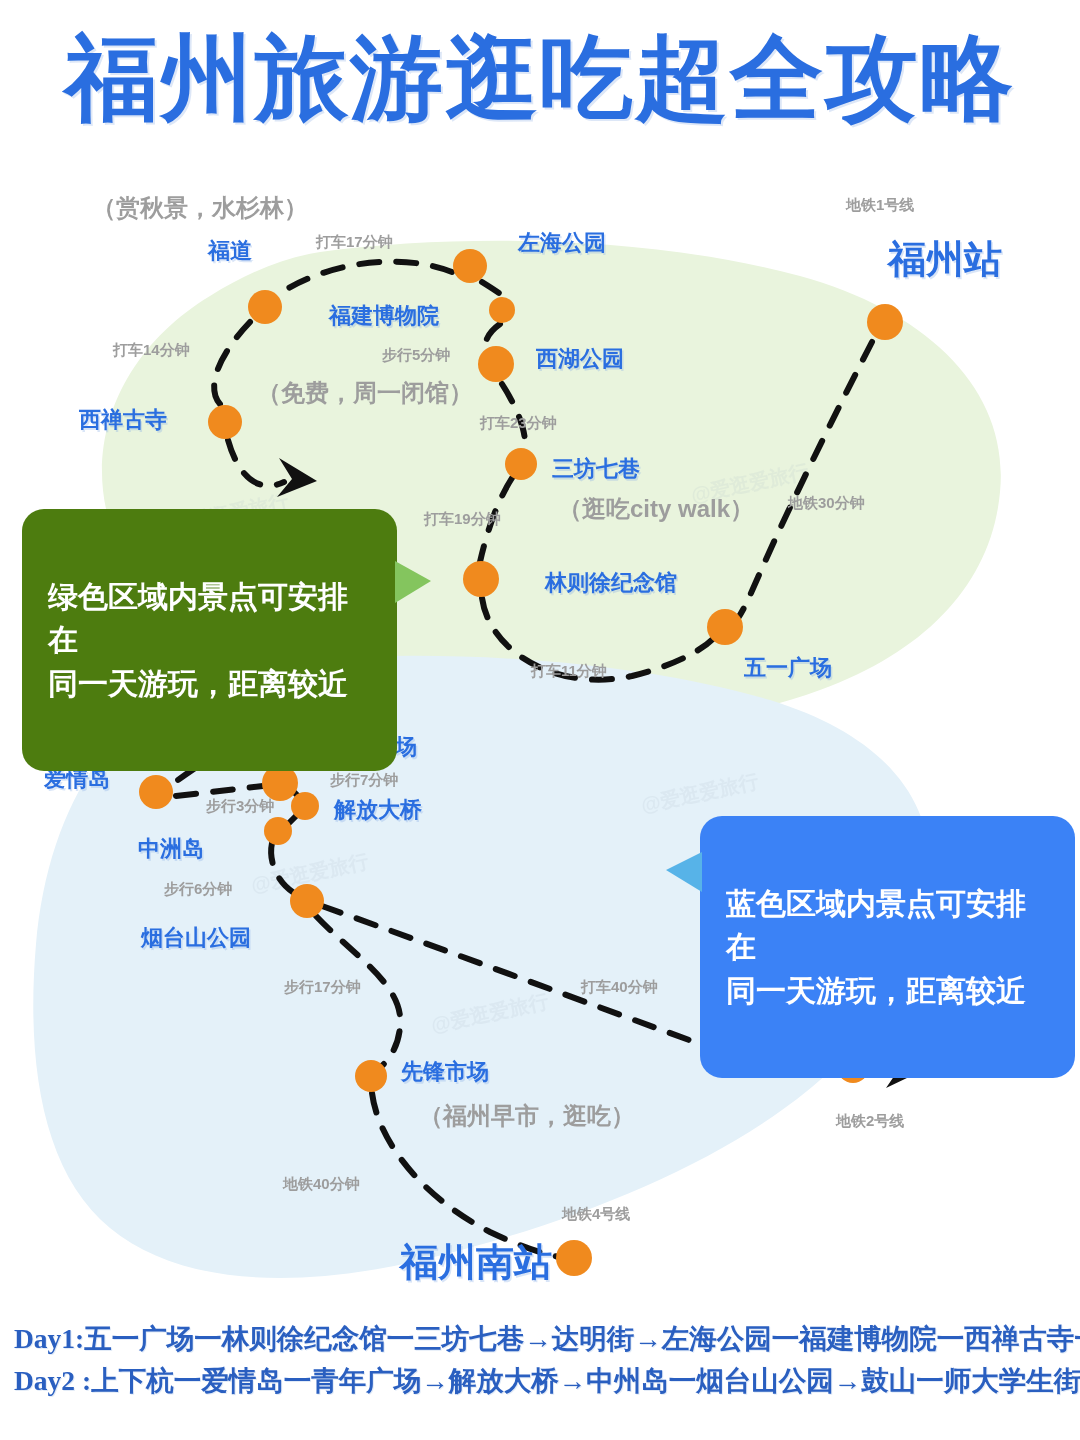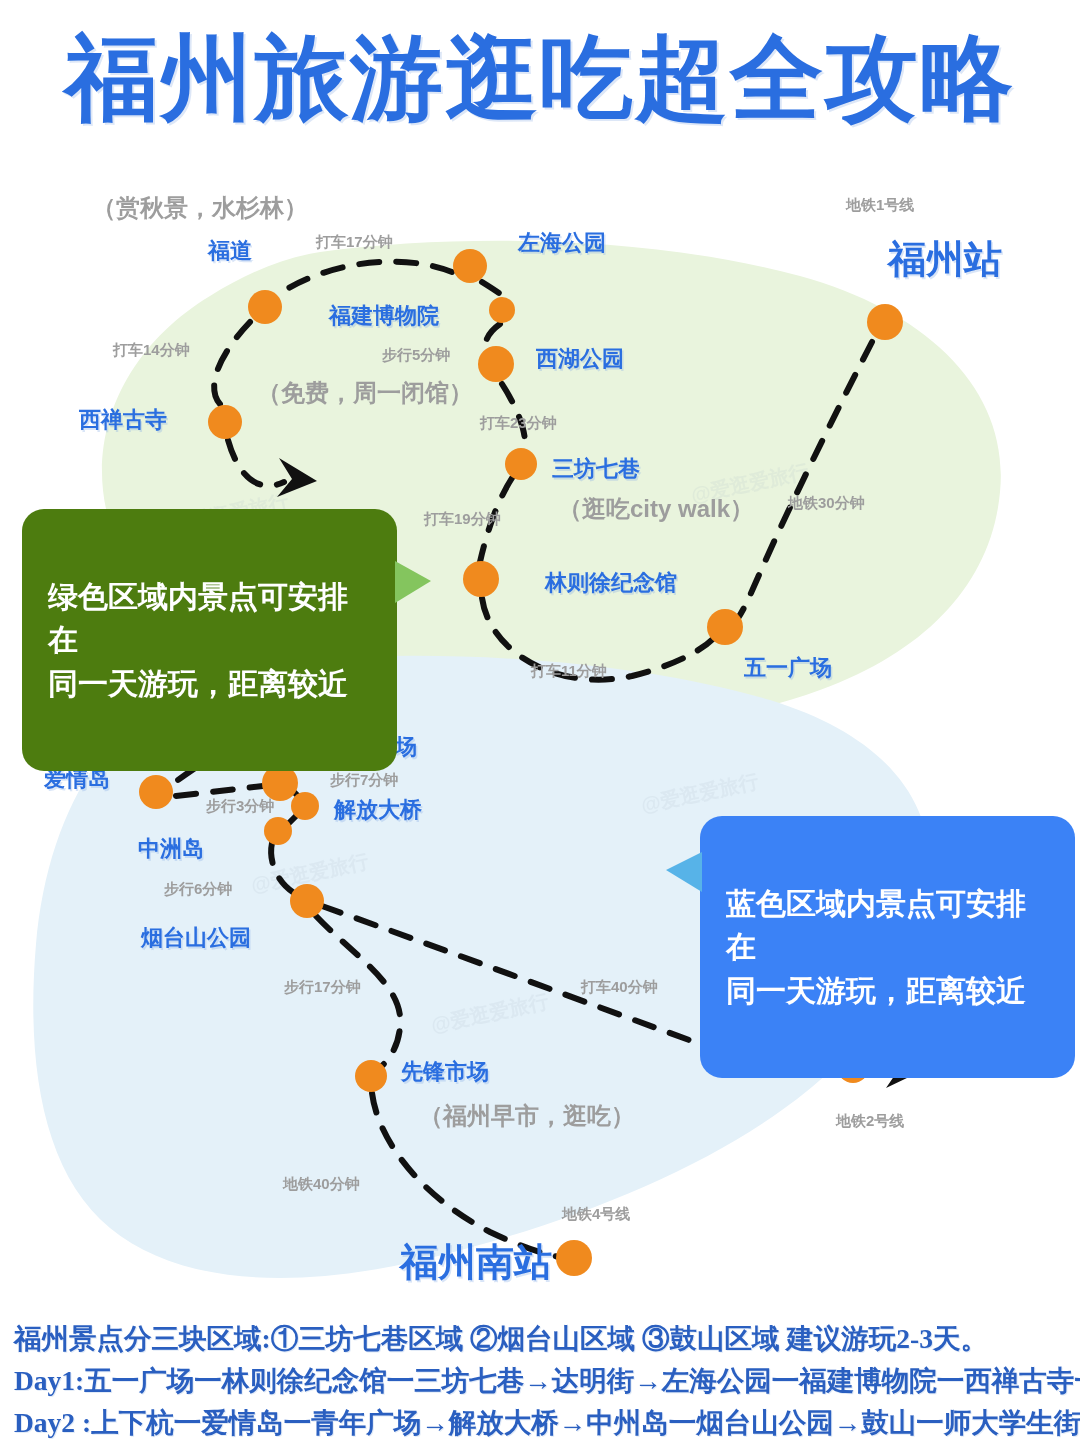--- a/index.html
+++ b/index.html
@@ -255,18 +255,17 @@
     <span class="tail"></span>
   </div>
 
   <div class="callout blue" id="co-blue" style="left: 700px; top: 816px; width: 375px;">
     <span>蓝色区域内景点可安排在
 同一天游玩，距离较近</span>
     <span class="tail"></span>
   </div>
 
   <div class="footer">
-    <div>福州景点分三块区域:①三坊七巷区域 ②烟台山区域 ③鼓山区域  建议游玩2-3天。</div>
     <div>Day1:五一广场一林则徐纪念馆一三坊七巷→达明街→左海公园一福建博物院一西禅古寺一福道</div>
     <div>Day2 :上下杭一爱情岛一青年广场→解放大桥→中州岛一烟台山公园→鼓山一师大学生街</div>
   </div>
 
 </div>
 
 </body></html>

